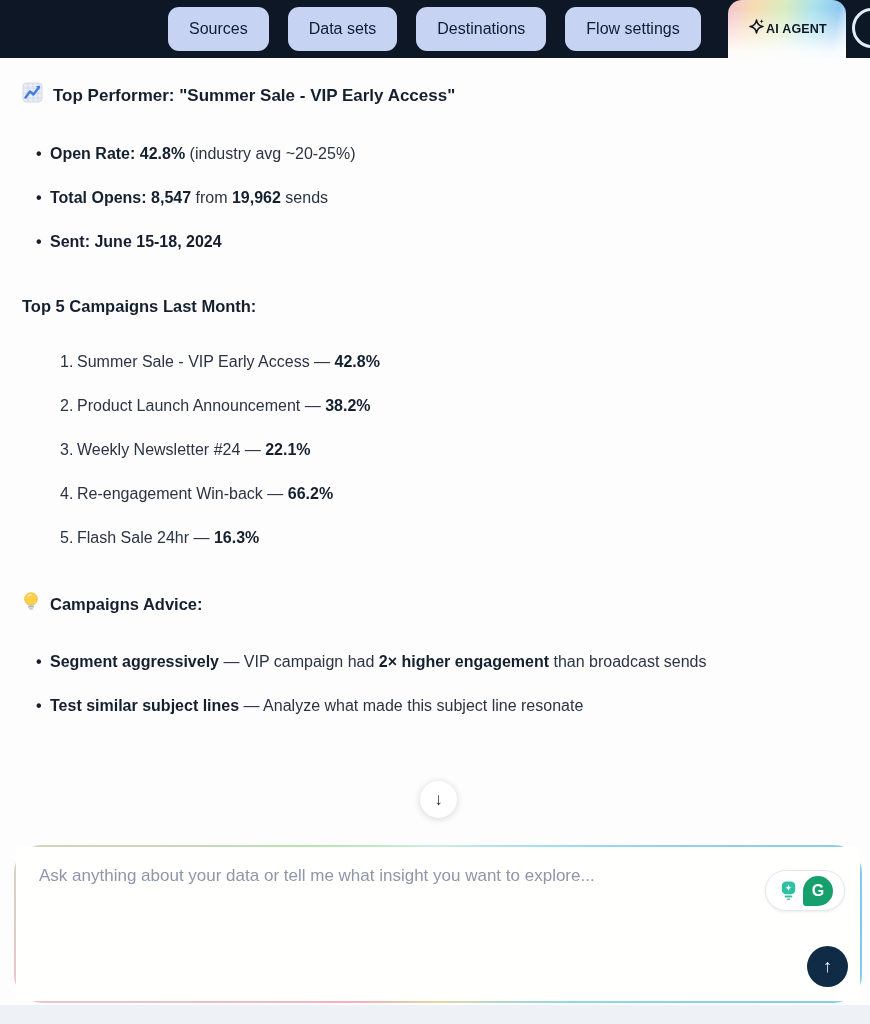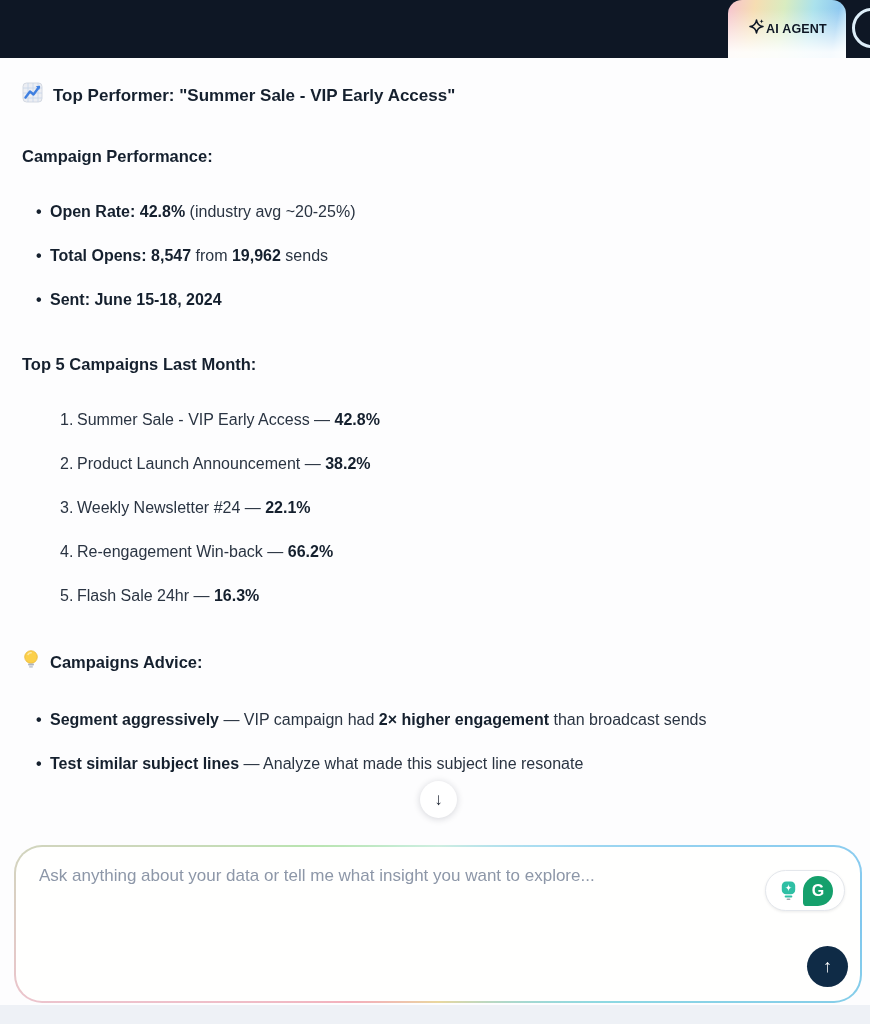--- a/index.html
+++ b/index.html
@@ -80,21 +80,21 @@
   .composer {
     position:absolute; left:14px; top:845px; width:848px; height:158px;
     border-radius:28px; padding:2px;
     background:conic-gradient(from 0deg,
       #cfeee0 0deg, #a8dcf2 55deg, #7fc6ee 90deg, #8ed9e2 115deg,
       #e9d79e 180deg, #f3b0bb 228deg, #edc3cd 258deg, #b9e4b0 300deg,
       #c5ecd4 335deg, #cfeee0 360deg);
   }
   .composer-inner {
     position:relative; width:100%; height:100%;
-    border-radius:26px; background:#fffffe;
+    border-radius:4px; background:#fffffe;
   }
   .composer textarea {
     position:absolute; inset:0; width:100%; height:100%;
     border:none; outline:none; resize:none; background:transparent;
     border-radius:26px; padding:19px 120px 19px 23px;
     font-family:"Liberation Sans", sans-serif; font-size:17px; color:#2a3442;
   }
   .composer textarea::placeholder { color:#8d97a8; }
 
   .gram-pill {
@@ -115,20 +115,26 @@
     position:absolute; right:12px; bottom:14px; width:41px; height:41px;
     border-radius:50%; background:#0f2b46; color:#ffffff; border:none;
     font-size:18px; display:flex; align-items:center; justify-content:center;
     cursor:pointer; font-family:inherit;
   }
 </style>
 </head>
 <body>
 
 <div class="nav">
+  <div class="nav-btns">
+    <button class="nav-btn">Sources</button>
+    <button class="nav-btn">Data sets</button>
+    <button class="nav-btn">Destinations</button>
+    <button class="nav-btn">Flow settings</button>
+  </div>
   <div class="ai-tab">
     <span class="emoji-ic">
       <svg width="19" height="19" viewBox="0 0 19 19" fill="none">
         <path d="M9.5 2 C10.1 6.2 11.8 7.9 16 8.5 C11.8 9.1 10.1 10.8 9.5 15 C8.9 10.8 7.2 9.1 3 8.5 C7.2 7.9 8.9 6.2 9.5 2 Z" stroke="#0e1725" stroke-width="1.6" stroke-linejoin="round"></path>
         <path d="M14.6 1.2 l0.55 1.55 1.55 0.55 -1.55 0.55 -0.55 1.55 -0.55 -1.55 -1.55 -0.55 1.55 -0.55 Z" fill="#0e1725"></path>
       </svg>
     </span>
     <span>AI AGENT</span>
   </div>
   <div class="partial-circle"></div>
@@ -141,23 +147,20 @@
       <svg width="21" height="21" viewBox="0 0 21 21">
         <rect x="1" y="1" width="19" height="19" rx="3.5" fill="#eceef3" stroke="#d4d9e2"></rect>
         <path d="M6 1 V20 M11 1 V20 M16 1 V20 M1 6 H20 M1 11 H20 M1 16 H20" stroke="#c7d4ea" stroke-width="0.8"></path>
         <path d="M3.5 15.5 L8 9.5 L11.5 12.5 L17 5" stroke="#3f7fe0" stroke-width="2.4" fill="none" stroke-linecap="round" stroke-linejoin="round"></path>
         <path d="M13.8 4.2 L17.8 3.8 L17.4 7.8 Z" fill="#3f7fe0"></path>
       </svg>
     </span>
     <span>Top Performer: "Summer Sale - VIP Early Access"</span>
   </div>
 
-  <div class="section-title">
-    <span>Campaign Performance:</span>
-  </div>
   <ul class="blist">
     <li><span class="b">Open Rate: 42.8%</span><span> (industry avg ~20-25%)</span></li>
     <li><span class="b">Total Opens: 8,547</span><span> from </span><span class="b">19,962</span><span> sends</span></li>
     <li><span class="b">Sent: June 15-18, 2024</span></li>
   </ul>
 
   <div class="section-title">
     <span>Top 5 Campaigns Last Month:</span>
   </div>
   <ol class="nlist">

